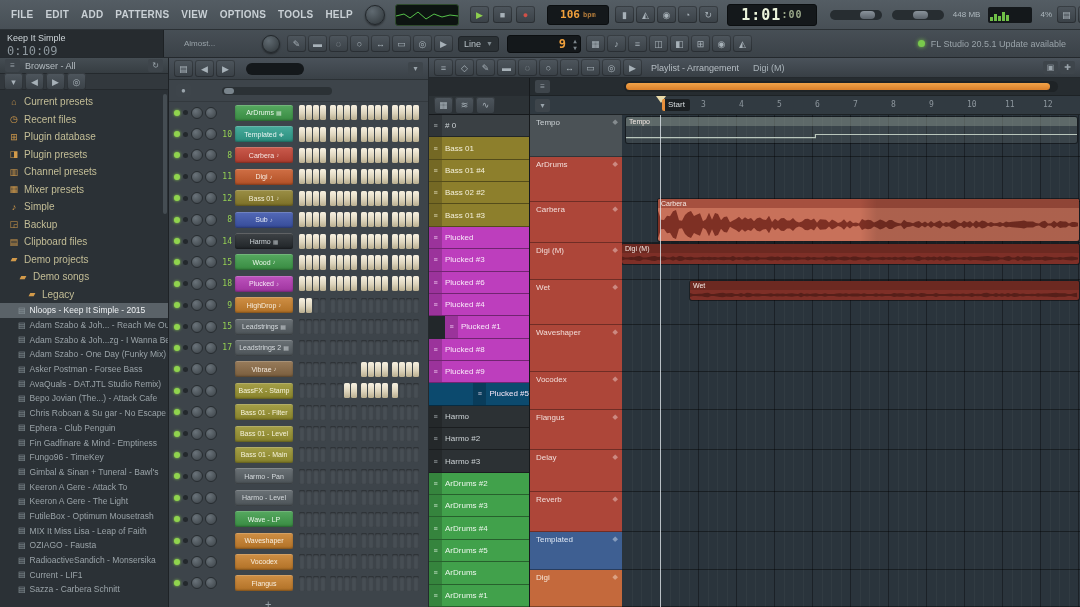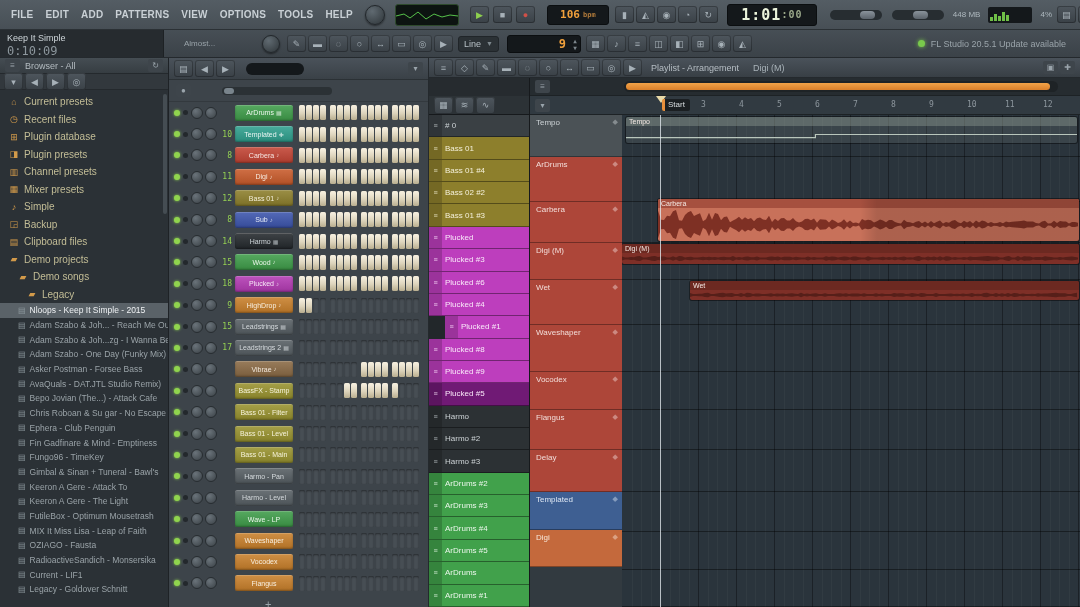--- a/index.html
+++ b/index.html
@@ -352,21 +352,21 @@
         <div class="file-row">
           <span class="fic">▤</span>
           <span>RadioactiveSandich - Monsersika</span>
         </div>
         <div class="file-row">
           <span class="fic">▤</span>
           <span>Current - LIF1</span>
         </div>
         <div class="file-row">
           <span class="fic">▤</span>
-          <span>Legacy - Goldover Schnitt</span>
+          <span>Sazza - Carbera Schnitt</span>
         </div>
       </div>
     <div id="bscroll"></div>
   </div>
 
   <div id="rack">
     <div class="rhead">
       <span style="display:flex;">
           <span class="icon">▤</span>
           <span class="icon">◀</span>
@@ -1116,21 +1116,21 @@
               <span>Plucked #1</span>
             </div>
             <div class="pk-item" style="background: rgb(189, 62, 189); color: rgb(249, 232, 249);">
               <span class="pk-ic">≡</span>
               <span>Plucked #8</span>
             </div>
             <div class="pk-item" style="background: rgb(189, 62, 189); color: rgb(249, 232, 249);">
               <span class="pk-ic">≡</span>
               <span>Plucked #9</span>
             </div>
-            <div class="pk-item" style="background: #701a75; color: rgb(249, 232, 249);">
+            <div class="pk-item" style="background: #0c4a6e; color: rgb(249, 232, 249); justify-content: flex-end;">
               <span class="pk-ic">≡</span>
               <span>Plucked #5</span>
             </div>
             <div class="pk-item" style="background: rgb(44, 49, 52); color: rgb(204, 210, 213);">
               <span class="pk-ic">≡</span>
               <span>Harmo</span>
             </div>
             <div class="pk-item" style="background: rgb(44, 49, 52); color: rgb(204, 210, 213);">
               <span class="pk-ic">≡</span>
               <span>Harmo #2</span>
@@ -1223,20 +1223,24 @@
               <div class="trk" style="height: 38px; background: rgb(173, 70, 57); color: rgb(242, 220, 216);">
                 <span>Vocodex</span>
                 <span class="tic">◆</span>
               </div>
               <div class="trk" style="height: 40px; background: rgb(173, 70, 57); color: rgb(242, 220, 216);">
                 <span>Flangus</span>
                 <span class="tic">◆</span>
               </div>
               <div class="trk" style="height: 42px; background: rgb(173, 70, 57); color: rgb(242, 220, 216);">
                 <span>Delay</span>
+                <span class="tic">◆</span>
+              </div>
+              <div class="trk" style="height: 40px; background: rgb(173, 70, 57); color: rgb(242, 220, 216);">
+                <span>Reverb</span>
                 <span class="tic">◆</span>
               </div>
               <div class="trk" style="height: 38px; background: rgb(62, 95, 146); color: rgb(221, 231, 243);">
                 <span>Templated</span>
                 <span class="tic">◆</span>
               </div>
               <div class="trk" style="height: 37px; background: rgb(196, 105, 60); color: rgb(247, 230, 216);">
                 <span>Digi</span>
                 <span class="tic">◆</span>
               </div>

